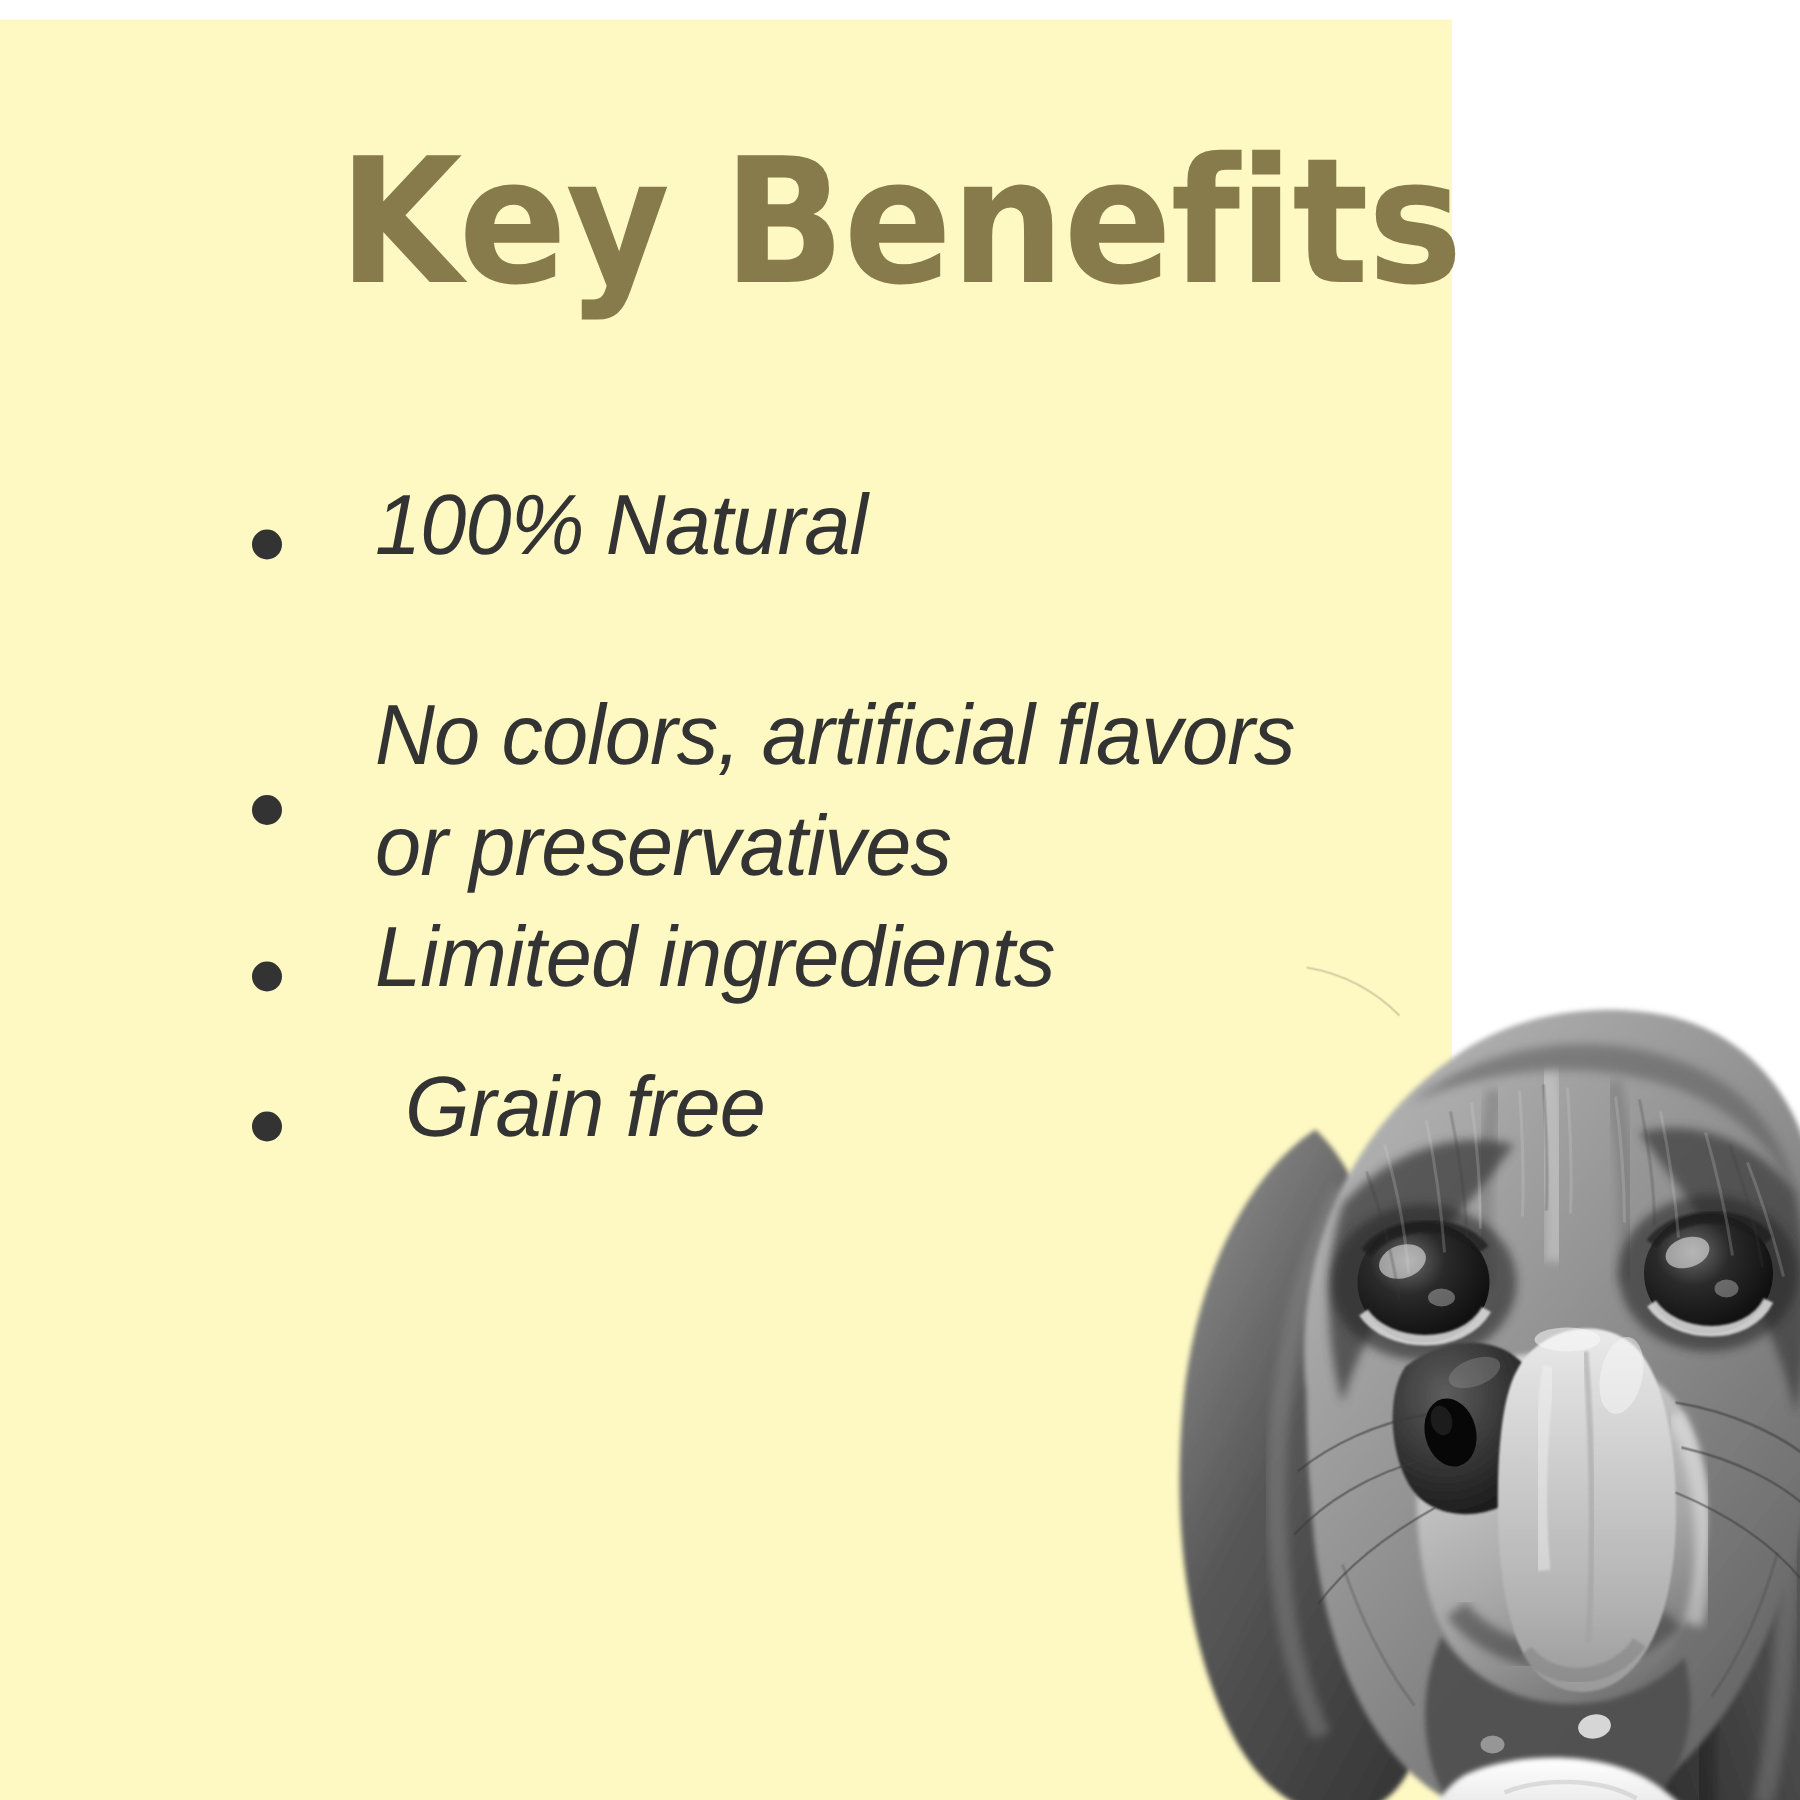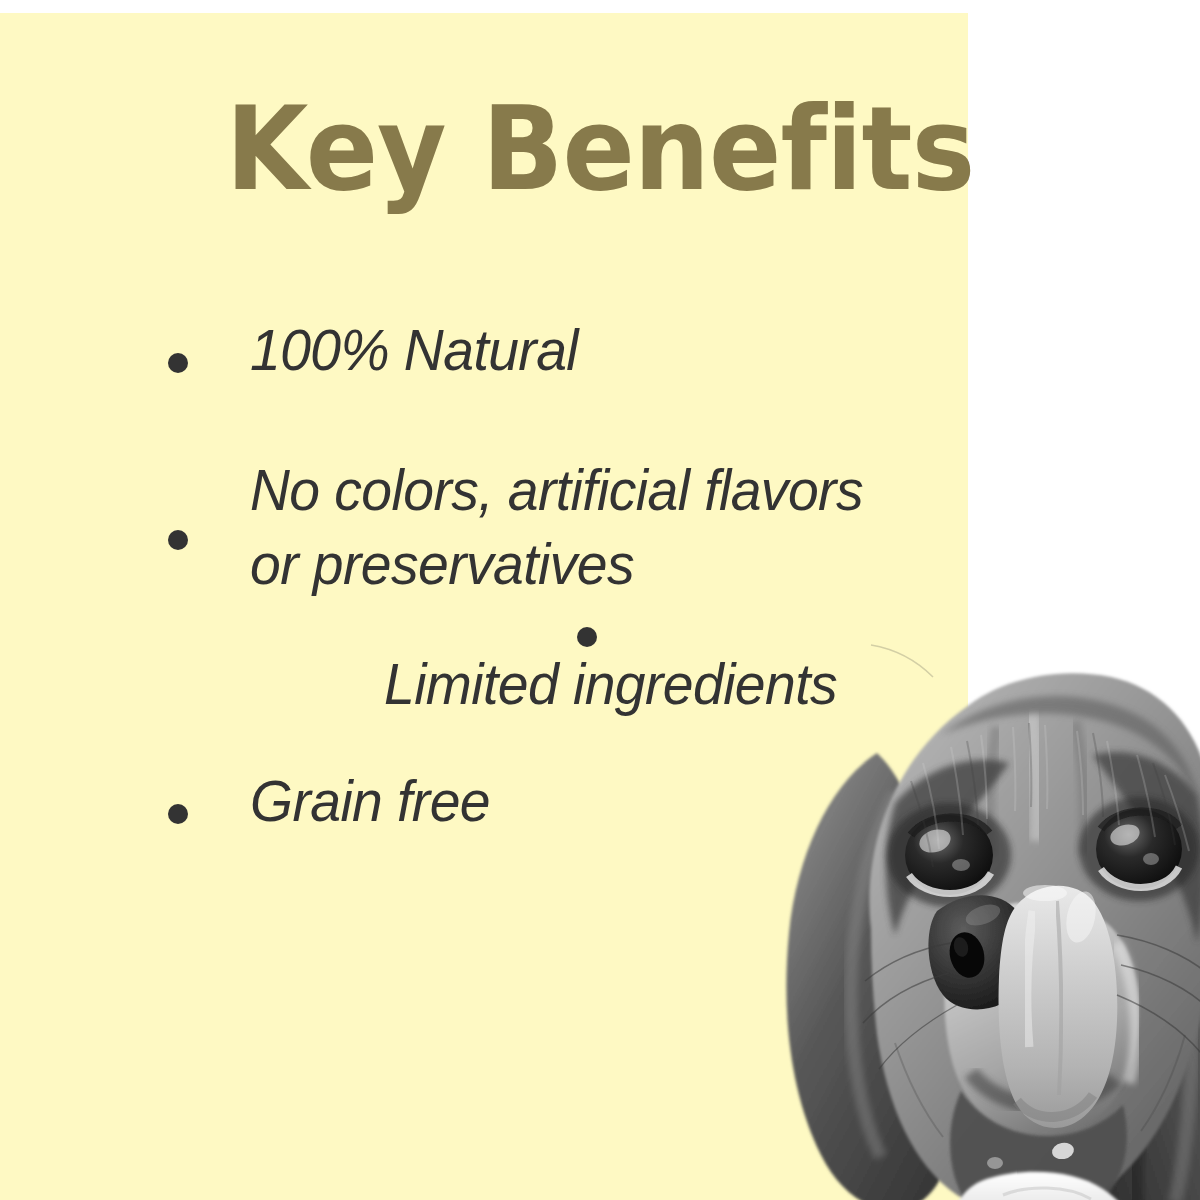--- a/index.html
+++ b/index.html
@@ -66,22 +66,22 @@
     line-height:1.30;
     color:#333333;
     letter-spacing:-0.6px;
     white-space:pre-line;
     transform:scaleX(0.97);
     transform-origin:0 50%;
   }
 
   .row-0 { margin-bottom:66px; }
   .row-1 { }
-  .row-2 { margin-bottom:43px;flex-direction:column; }
-  .row-3 { margin-bottom:4px; }
+  .row-2 { margin-bottom:26px; }
+  .row-3 { margin-bottom:4px;gap:20px; }
 
   
   .dog-photo {
     position:absolute;
     left:745px;
     top:630px;
     width:465px;
     height:575px;
     overflow:hidden;
     pointer-events:none;

